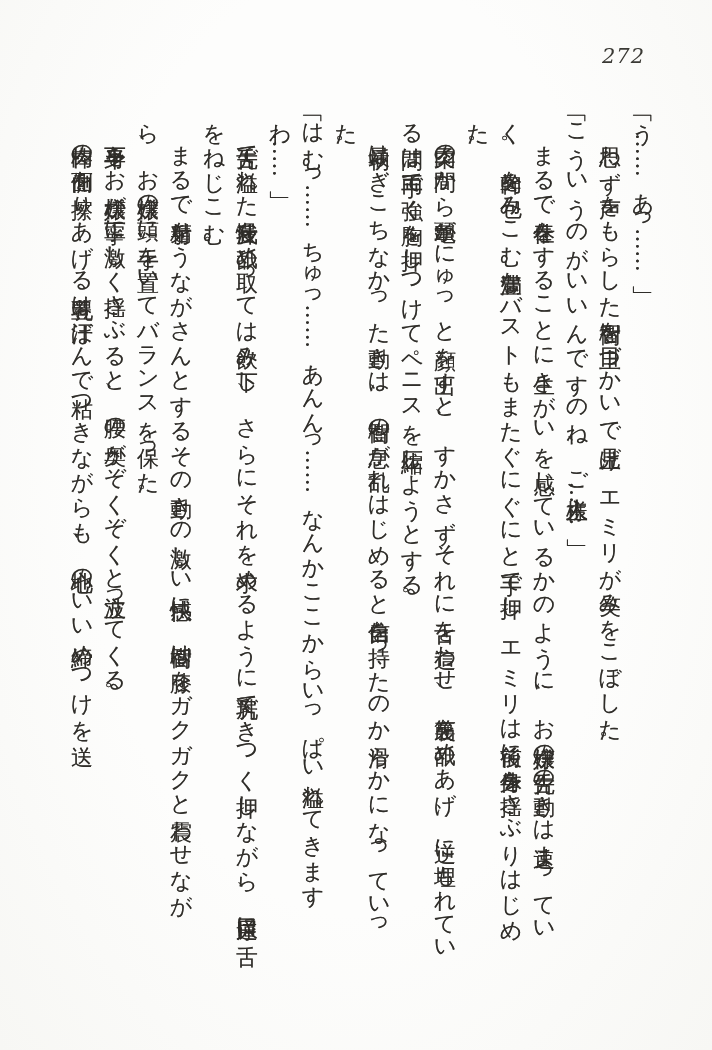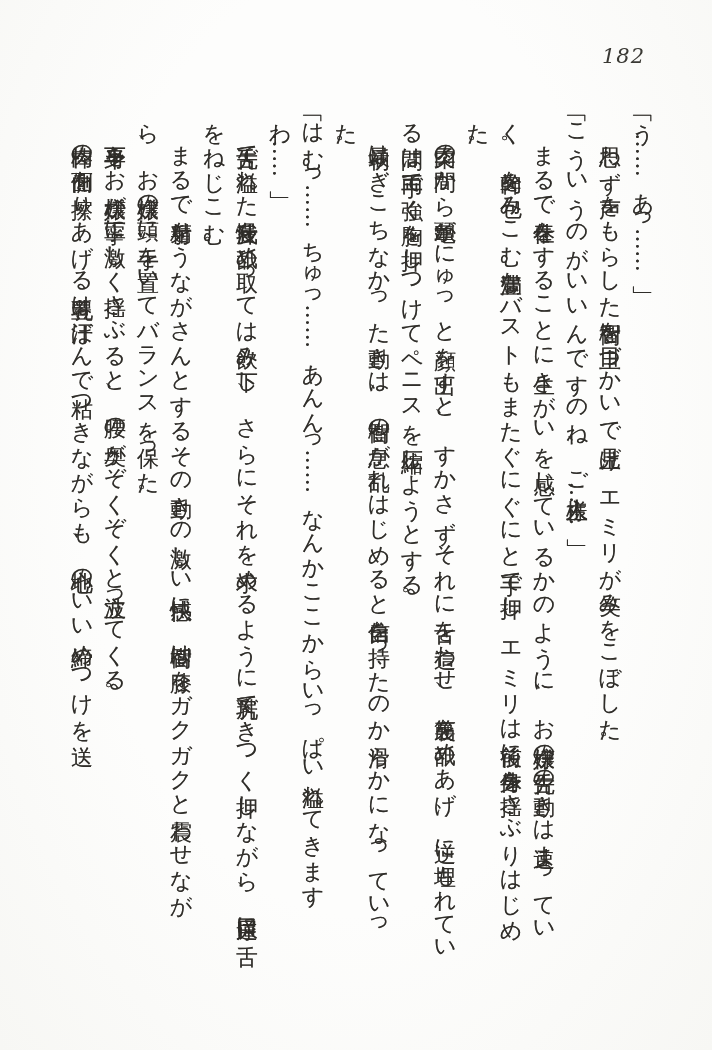--- a/index.html
+++ b/index.html
@@ -45,21 +45,21 @@
   }
   .text-block p.no-indent {
     text-indent: 0;              
   }
 </style>
 </head>
 <body>
 
 <main>
 
-  <div class="page-number">182</div>
+  <div class="page-number">272</div>
 
   <section class="text-block">
     <p class="no-indent">「う……あっ……」</p>
     <p>思わず声をもらした智樹を上目づかいで見上げ、エミリが笑みをこぼした。</p>
     <p class="no-indent">「こういうのがいいんですのね、ご主人様……」</p>
     <p>まるで奉仕をすることに生きがいを感じているかのように、お嬢様の舌先の動きは速まっていく。肉幹を包みこむ豊満なバストもまたぐにぐにと手で押し、エミリは前後に身体を揺さぶりはじめた。</p>
     <p>柔肉の間から亀頭がにゅっと顔を出すと、すかさずそれに舌を這わせ、裏筋を舐めあげ、逆に埋もれている間は両手で強く胸を押しつけてペニスを圧縮しようとする。</p>
     <p>最初はぎこちなかった動きは、智樹の息が乱れはじめると自信を持ったのか滑らかになっていった。</p>
     <p class="no-indent">「はむっ……ちゅっ……あんんっ……なんかここからいっぱい溢れてきますわ……」</p>
     <p>舌先で溢れた我慢汁を舐め取っては飲み下し、さらにそれを求めるように乳房できつく押しながら、尿道口に舌をねじこむ。</p>

